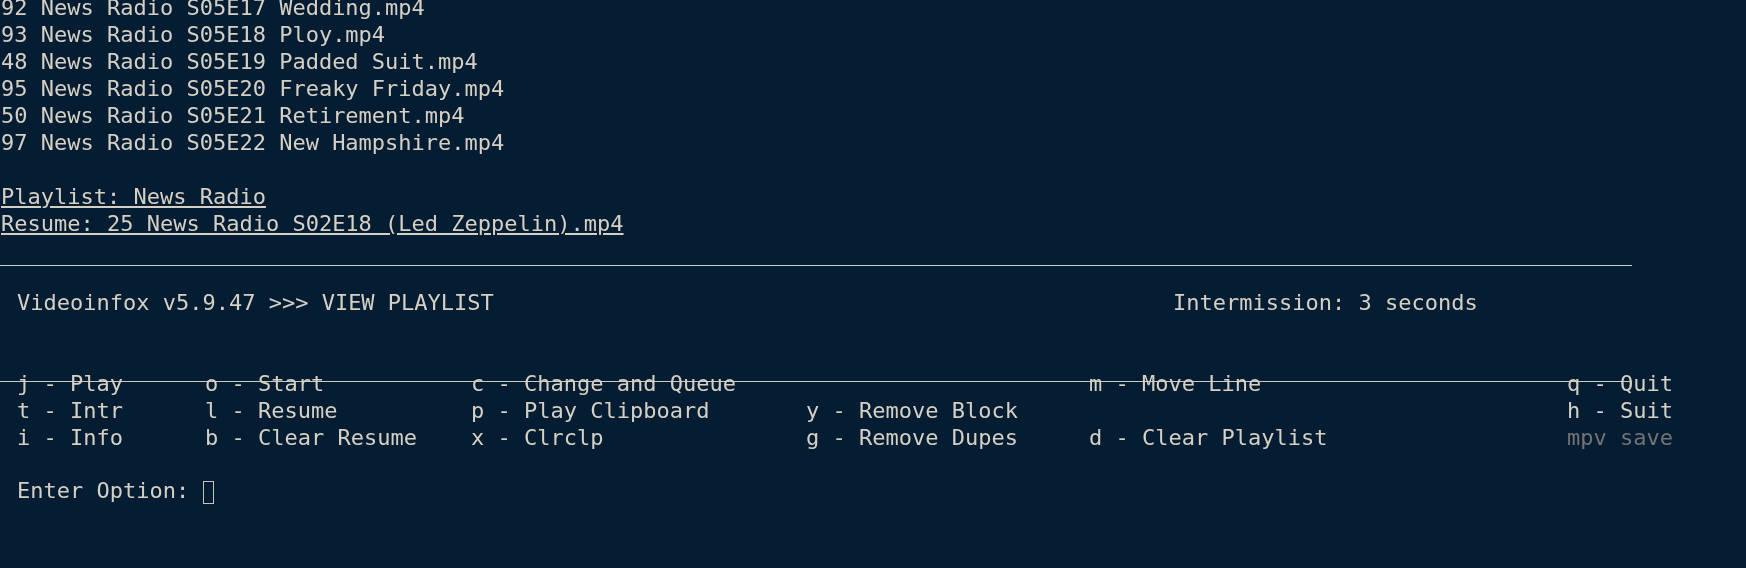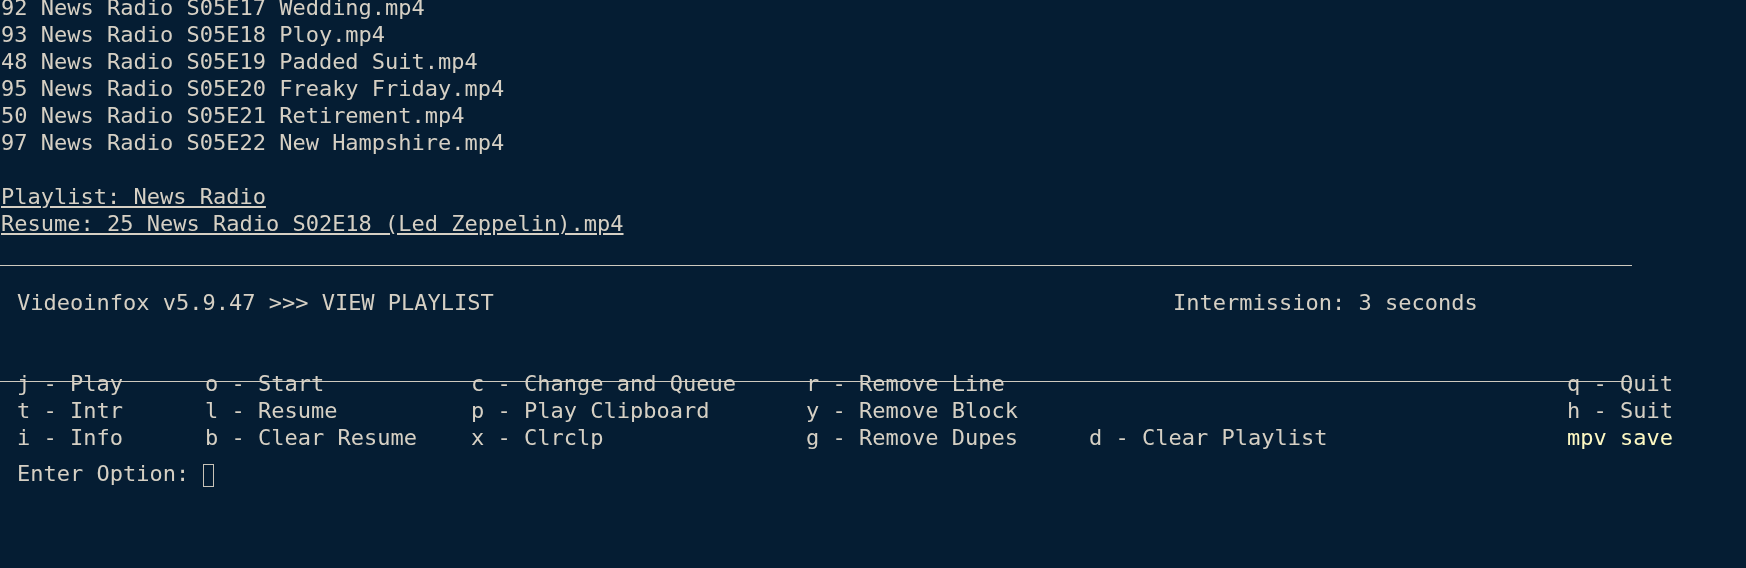--- a/index.html
+++ b/index.html
@@ -83,38 +83,38 @@
     position: relative;
     height: 27px;
     line-height: 27px;
     white-space: pre;
   }
   .menu-cell {
     position: absolute;
     top: 0;
     white-space: pre;
   }
-  .menu-cell.dim { color: #fef9c3; }
+  .menu-cell.dim { color: #737373; }
   .col-0 { left: 17px; }
   .col-1 { left: 188px; margin-left: 17px; }
   .col-2 { left: 471px; }
   .col-3 { left: 806px; }
   .col-4 { left: 1089px; }
 
   
   .menu-cell.right {
     left: auto;
     right: 19px;
     text-align: right;
   }
 
   
   .prompt {
     position: absolute;
-    top: 460px;
+    top: 477px;
     left: 17px;
     height: 27px;
     line-height: 27px;
     white-space: pre;
     display: flex;
     align-items: flex-end;
   }
   .prompt-label { white-space: pre; }
   .cursor {
     display: inline-block;
@@ -153,21 +153,21 @@
     <div class="status-right">Intermission: 3 seconds</div>
   </div>
 
   <div class="divider" id="divider-bottom"></div>
 
   <div class="menu">
     <div class="menu-row">
       <span class="menu-cell col-0">j - Play</span>
       <span class="menu-cell col-1">o - Start</span>
       <span class="menu-cell col-2">c - Change and Queue</span>
-      <span class="menu-cell col-3">r - Remove Line</span>
+      <span class="menu-cell col-4">m - Move Line</span>
       <span class="menu-cell right">q - Quit</span>
     </div>
     <div class="menu-row">
       <span class="menu-cell col-0">t - Intr</span>
       <span class="menu-cell col-1">l - Resume</span>
       <span class="menu-cell col-2">p - Play Clipboard</span>
       <span class="menu-cell col-3">y - Remove Block</span>
       <span class="menu-cell right">h - Suit</span>
     </div>
     <div class="menu-row">

